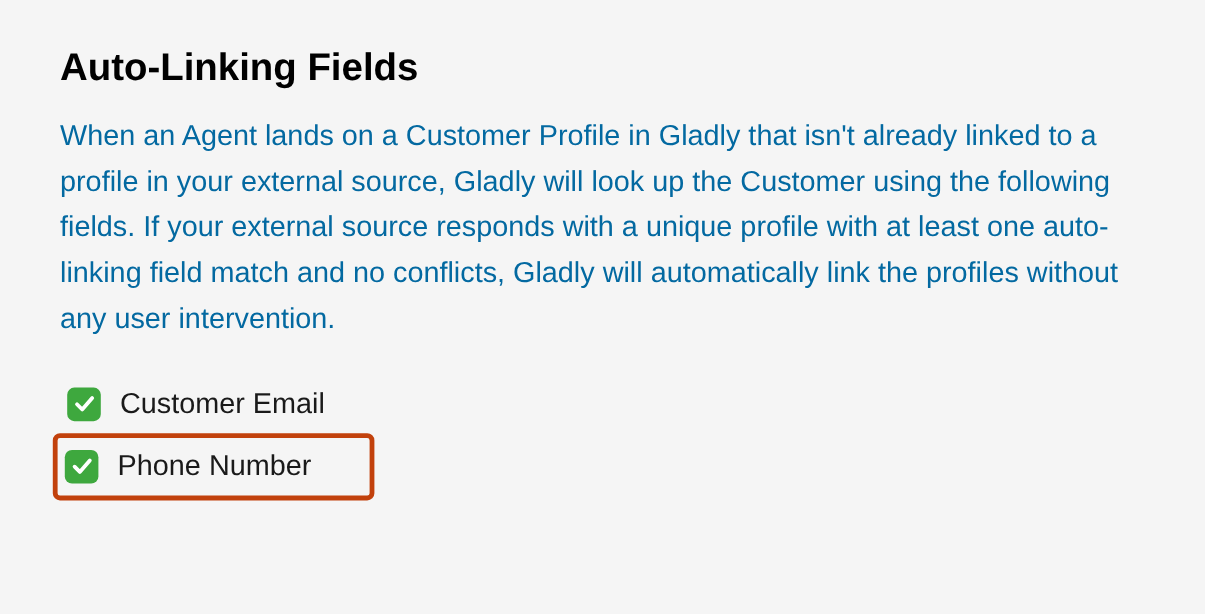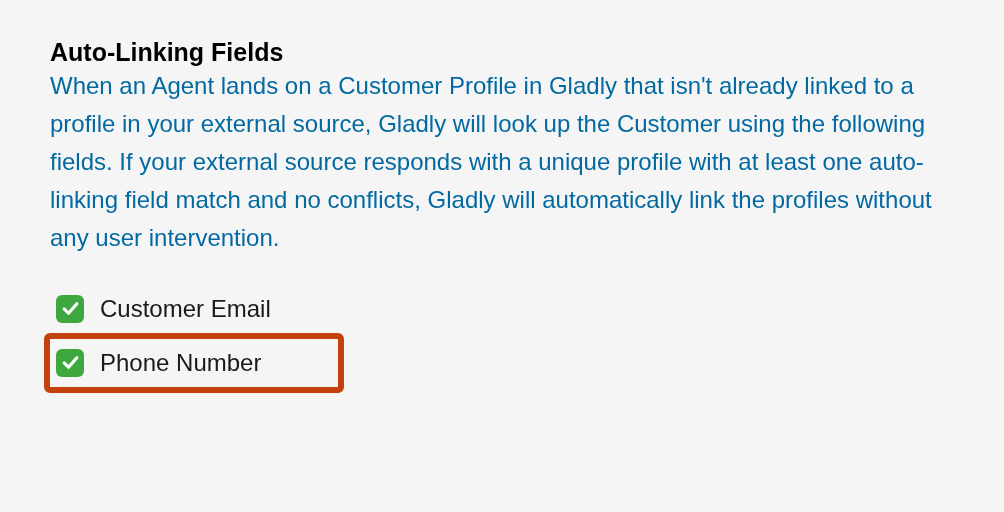--- a/index.html
+++ b/index.html
@@ -8,23 +8,24 @@
       box-sizing: border-box;
     }
     body {
       font-family: -apple-system, BlinkMacSystemFont, "Segoe UI", Helvetica, Arial, sans-serif;
       background: #f5f5f5;
       width: 1004px;
       height: 512px;
       padding: 38px 50px;
     }
     .section-title {
-      font-size: 25px;
+      font-size: 32px;
       font-weight: 700;
       color: #000;
+      margin-bottom: 20px;
     }
     .description {
       font-size: 24px;
       line-height: 1.58;
       color: #0369a1;
       margin-bottom: 28px;
       max-width: 920px;
     }
     .checkbox-list {
       display: flex;
@@ -32,25 +33,25 @@
       gap: 0;
       justify-content: space-between;
     }
     .checkbox-row {
       display: flex;
       align-items: center;
       gap: 16px;
       padding: 10px 6px;
     }
     .checkbox-row.highlighted {
-      border: 6px solid #c2410c;
+      border: 4px solid #c2410c;
       border-radius: 6px;
       padding: 10px 6px;
       margin-left: -6px;
-      width: 300px;
+      width: 268px;
     }
     .checkbox {
       width: 28px;
       height: 28px;
       border-radius: 6px;
       background: #3ea83e;
       display: flex;
       align-items: center;
       justify-content: center;
       flex-shrink: 0;

